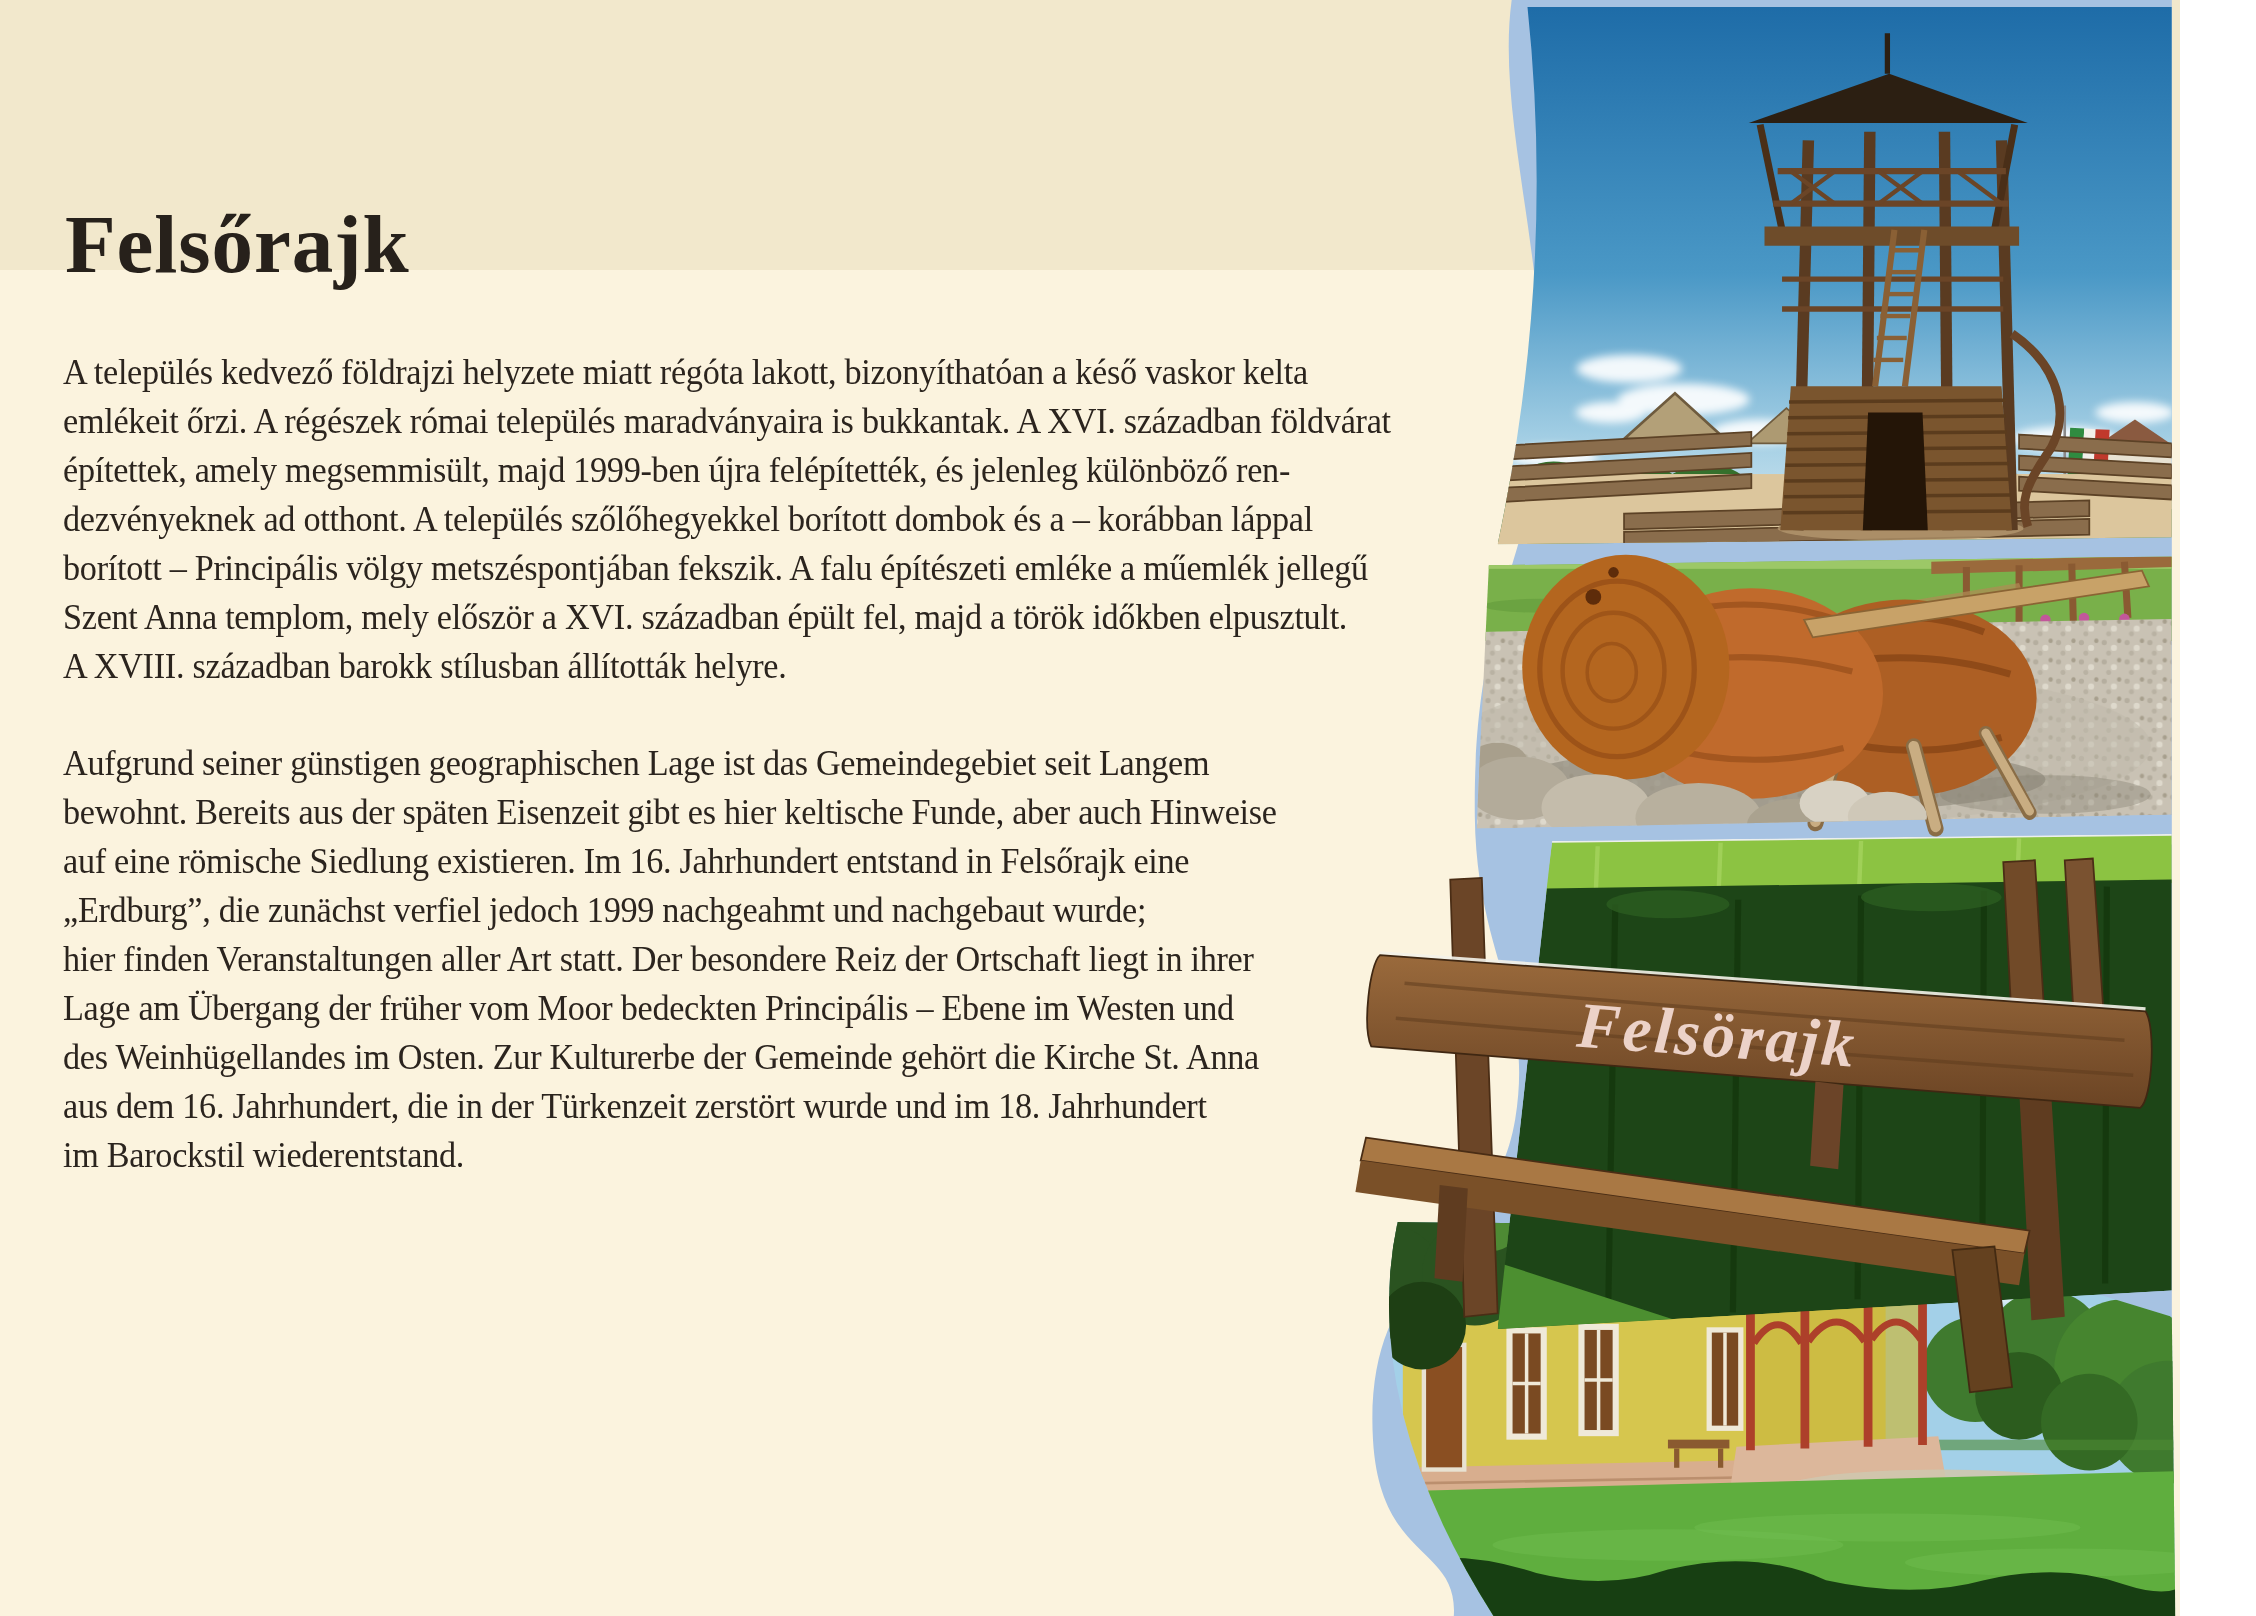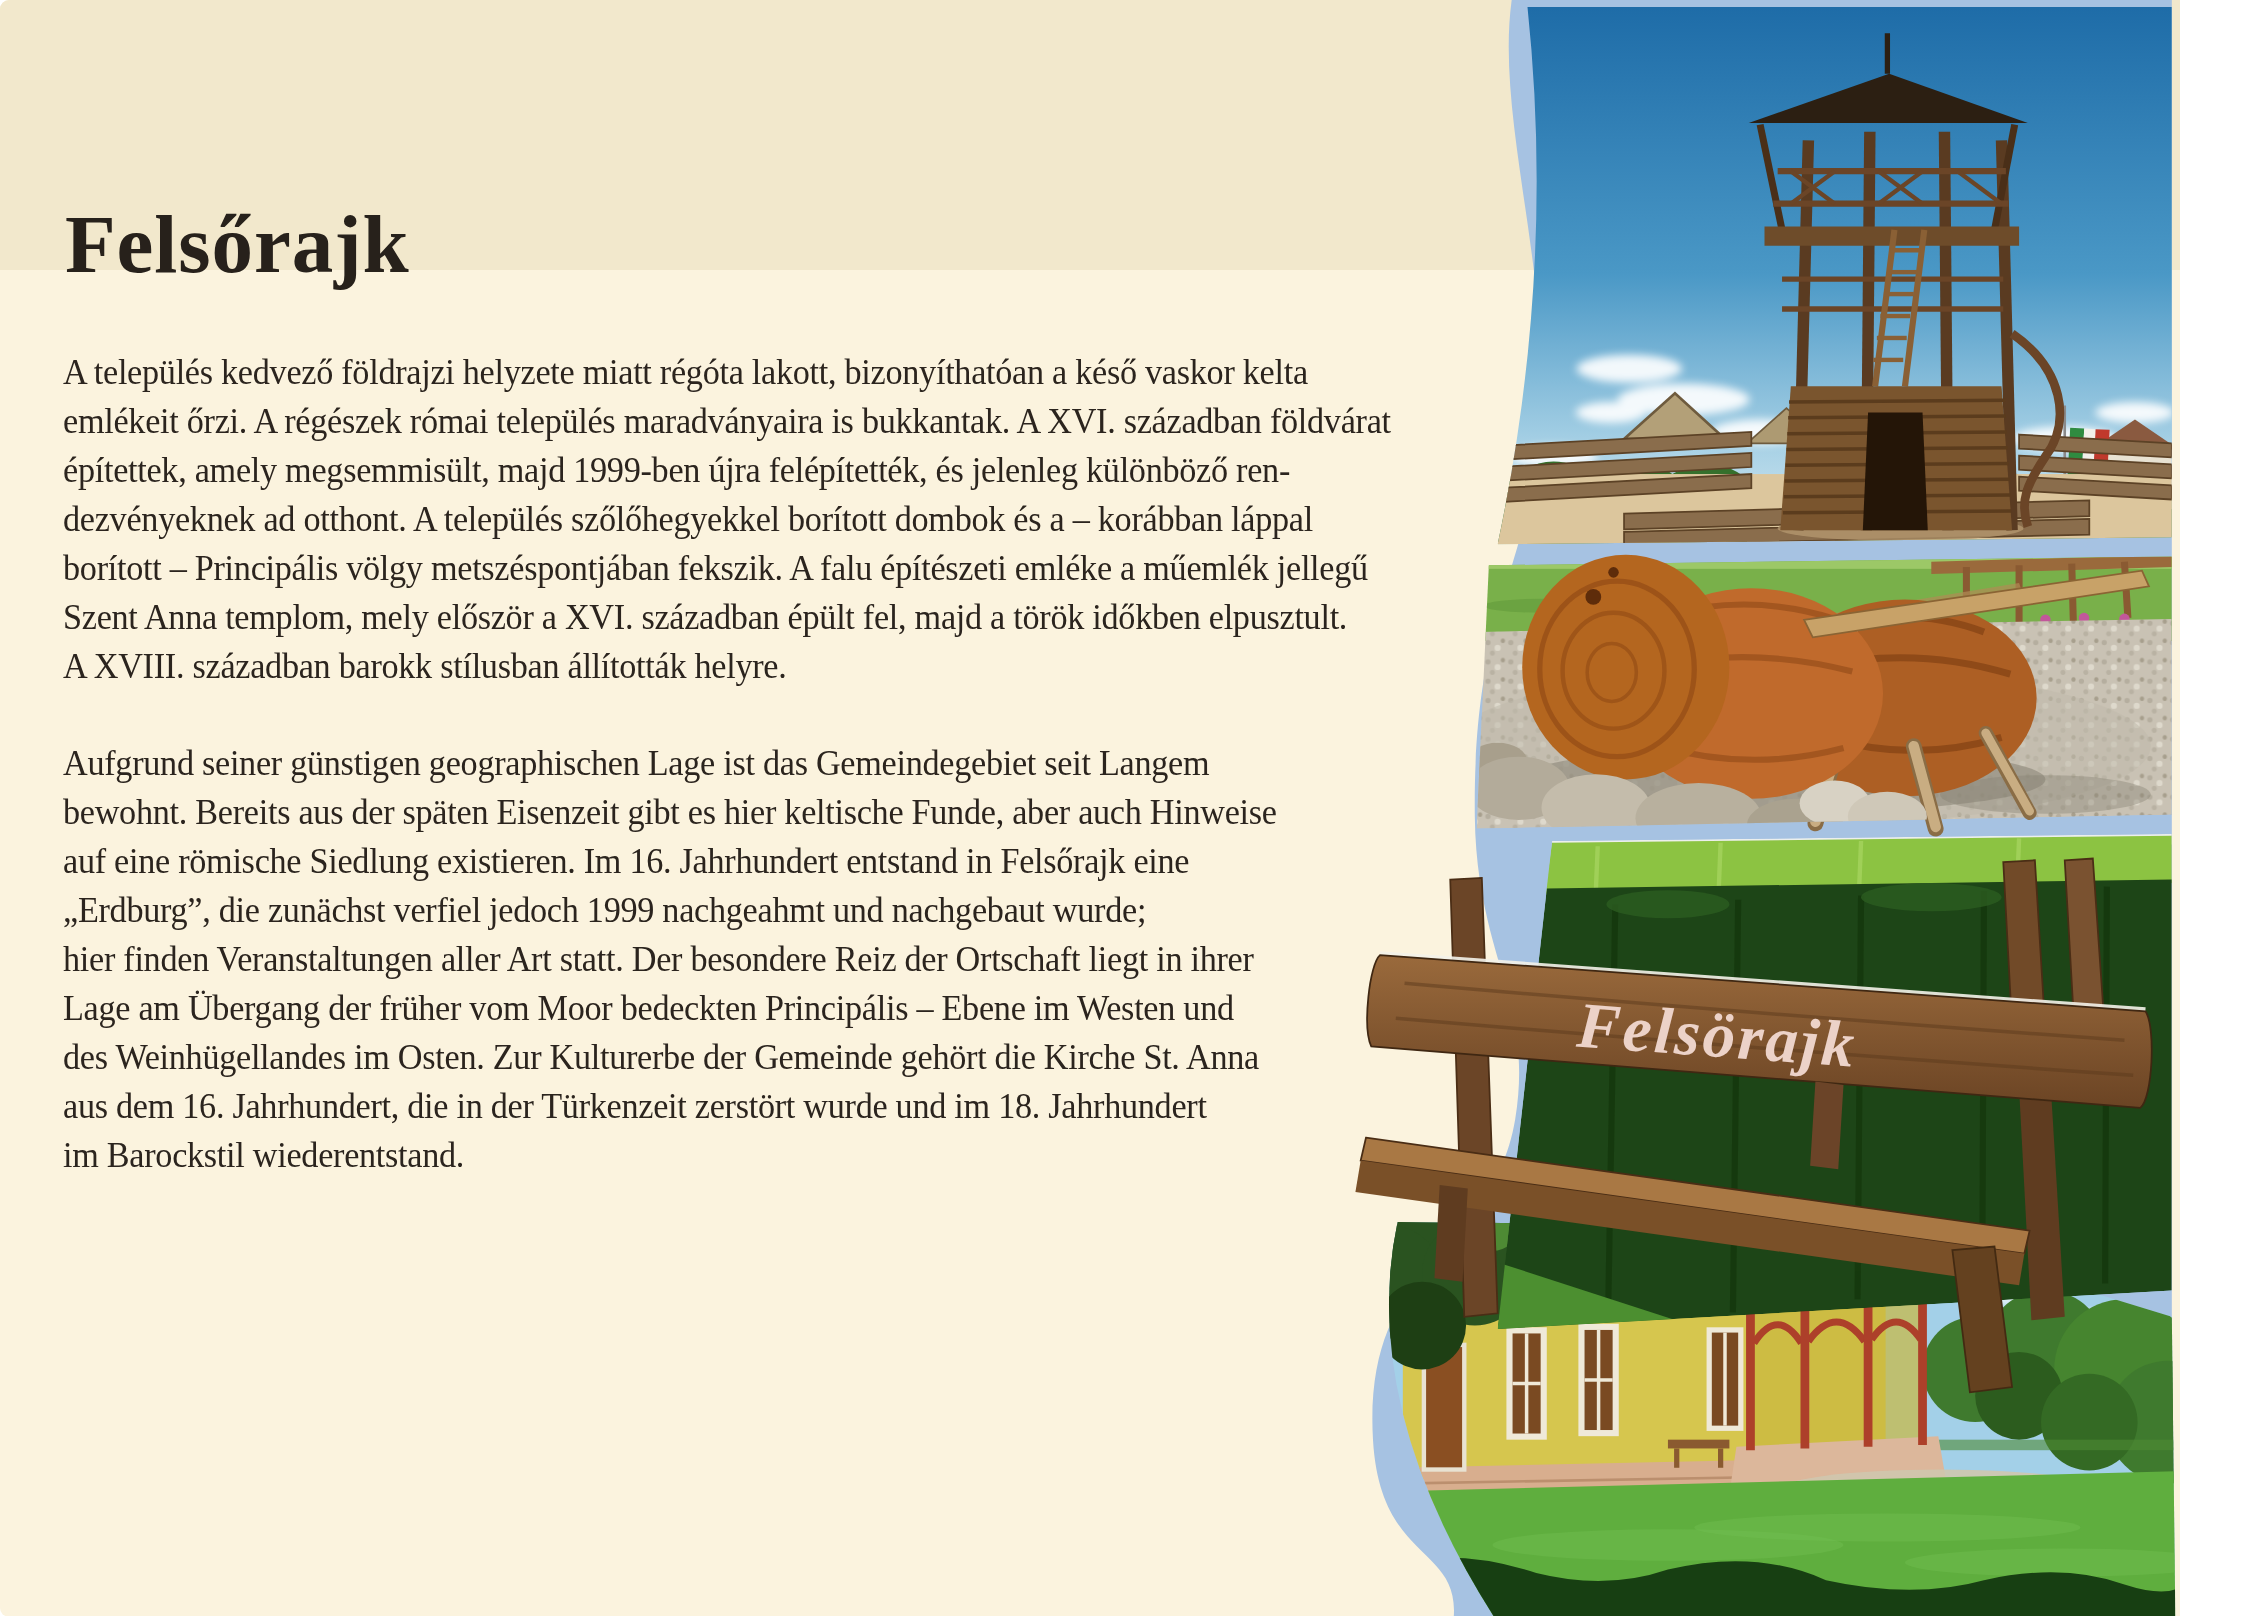--- a/index.html
+++ b/index.html
@@ -1,16 +1,16 @@
 <!DOCTYPE html>
 <html style="font-size:14px"><head>
 <meta charset="utf-8">
 <style>
   html,body{margin:0;padding:0;background:#ffffff;}
-  .page{position:relative;width:2257px;height:1617px;overflow:hidden;background:#ffffff;font-family:"Liberation Serif",serif;border-radius:9px;}
+  .page{position:relative;width:2257px;height:1617px;overflow:hidden;background:#ffffff;font-family:"Liberation Serif",serif;}
   .cream{position:absolute;left:0;top:0;width:2180px;height:1617px;background:#fbf3de;}
   .band{position:absolute;left:0;top:0;width:2180px;height:270px;background:#f2e8cc;}
   .title{position:absolute;left:65px;top:147px;font-size:83px;font-weight:600;color:#27211b;letter-spacing:0.9px;line-height:1;}
   .para{position:absolute;white-space:pre-line;font-size:36px;line-height:49px;color:#2b241e;letter-spacing:-0.3px;width:1475px;transform:scaleX(.95);transform-origin:0 0;}
   .p1{left:63px;top:348px;}
   .p2{left:63px;top:739px;}
   svg.collage{position:absolute;left:0;top:0;}
 </style>
 </head>
 <body>

